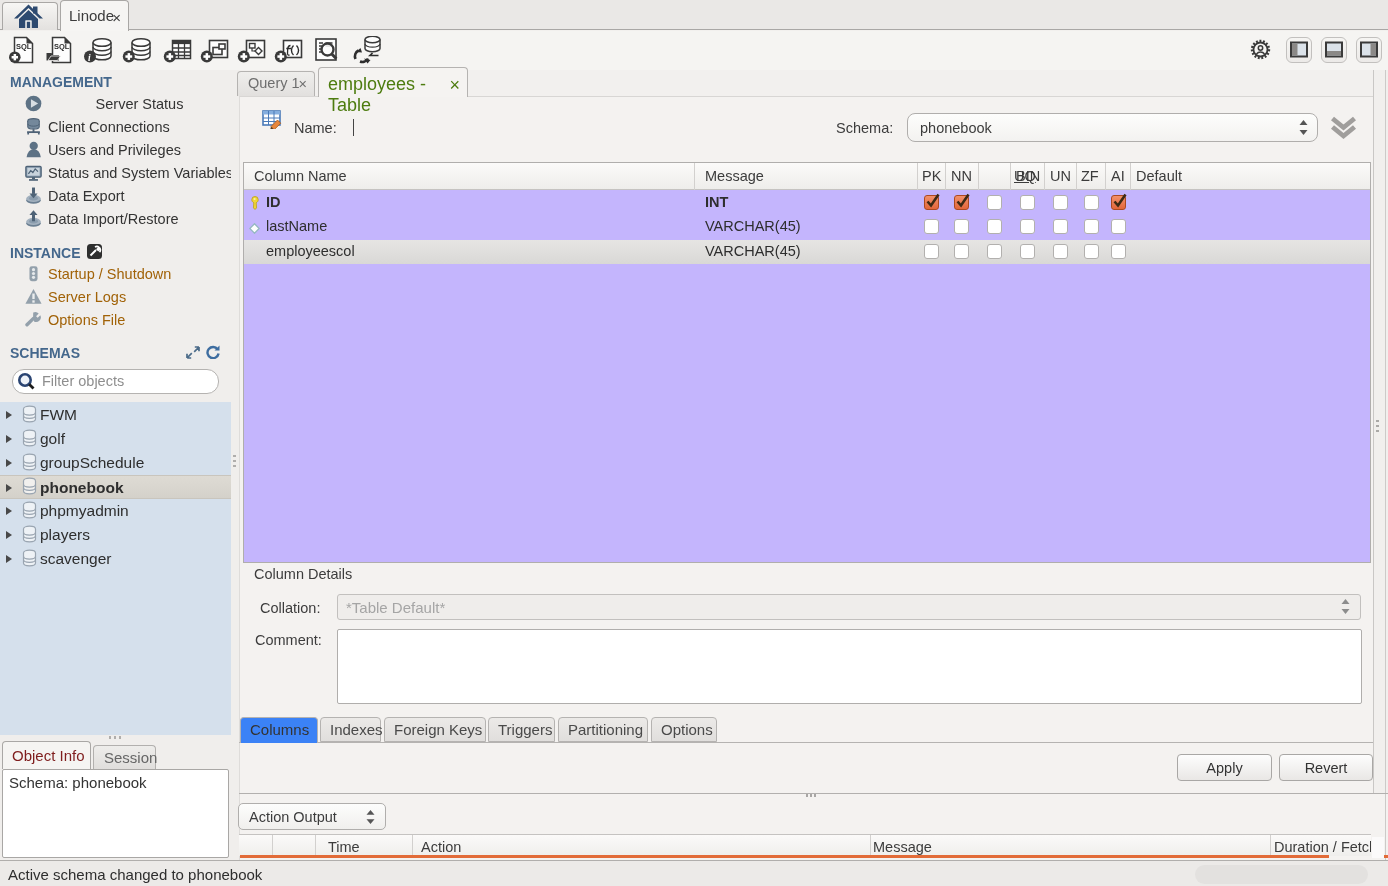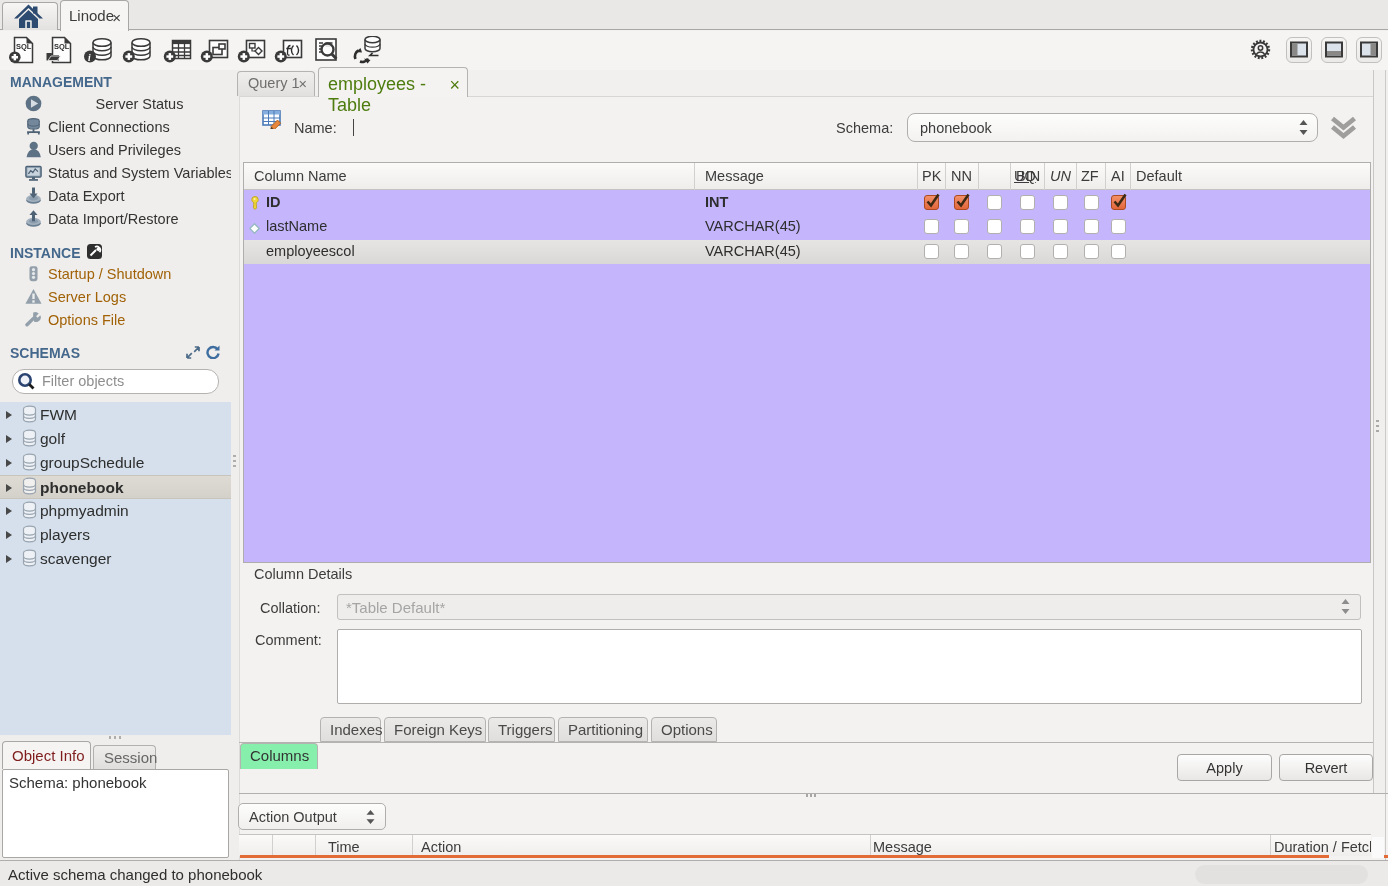--- a/index.html
+++ b/index.html
@@ -64,21 +64,21 @@
 .grow .dt { position:absolute; left:461px; top:3px; font-size:14.5px; color:#2e2e2e; }
 .cb { position:absolute; top:4px; width:15px; height:15px; background:#fff; border:1px solid #b2b0ae; border-radius:3px; }
 .cb.on { background:linear-gradient(#f2906a,#e2663a); border-color:#ac4a20; overflow:visible; }
 .cb.on svg { position:absolute; left:0px; top:-4px; }
 #colldd { left:337px; top:594px; width:1024px; height:26px; background:#efedeb; border:1px solid #c2c0be; border-radius:3px; }
 #colldd span { position:absolute; left:8px; top:4px; color:#a5a5a5; font-size:15px; }
 #commentta { left:337px; top:629px; width:1025px; height:75px; background:#fff; border:1px solid #b0aeac; border-radius:2px; }
 
 .btab { position:absolute; top:717px; height:25px; border:1px solid #b5b3b1; border-radius:4px 4px 0 0; background:linear-gradient(#eceae8,#e0deDC); }
 .btab span { position:absolute; left:9px; top:3px; font-size:15px; color:#4a4a4a; }
-.btab.active { background:#86efac; border-bottom:none; height:26px; z-index:2;margin-top:26px; }
+.btab.active { background:#3b82f6; border-bottom:none; height:26px; z-index:2; }
 .btab.active span { color:#333; }
 #btabline { left:239px; top:742px; width:1134px; height:1px; background:#b5b3b1; }
 
 .pbtn { position:absolute; top:754px; height:27px; background:linear-gradient(#fdfdfd,#e9e7e5); border:1px solid #a9a7a5; border-radius:4px; text-align:center; font-size:14.5px; color:#333; line-height:26px; }
 
 #aodd { left:238px; top:803px; width:148px; height:27px; background:linear-gradient(#fdfdfc,#f0efed); border:1px solid #b0aeac; border-radius:5px; }
 #aodd span { position:absolute; left:10px; top:5px; font-size:14.5px; color:#3c3c3c; }
 #aohead { left:239px; top:834px; width:1132px; height:22px; overflow:hidden; background:linear-gradient(#fbfaf9,#efeeec); border-top:1px solid #c5c3c1; }
 .aocol { position:absolute; top:0; height:22px; border-left:1px solid #d2d0ce; }
 .aotxt { position:absolute; top:4px; font-size:14.5px; color:#3c3c3c; white-space:nowrap; }
@@ -185,21 +185,21 @@
       <div class="gcol" style="left:767px;width:34px;"></div>
       <div class="gcol" style="left:801px;width:32px;"></div>
       <div class="gcol" style="left:833px;width:29px;"></div>
       <div class="gcol" style="left:862px;width:25px;"></div>
       <span class="ghtxt" style="left:10px;">Column Name</span>
       <span class="ghtxt" style="left:461px;">Message</span>
       <span class="ghtxt" style="left:678px;">PK</span>
       <span class="ghtxt" style="left:707px;">NN</span>
       <span class="ghtxt" style="left:770px;text-decoration:underline;">UQ</span>
       <span class="ghtxt" style="left:772px;">BIN</span>
-      <span class="ghtxt" style="left:806px;font-style:italic;">UN</span>
+      <span class="ghtxt" style="left:806px;">UN</span>
       <span class="ghtxt" style="left:837px;">ZF</span>
       <span class="ghtxt" style="left:867px;">AI</span>
       <span class="ghtxt" style="left:892px;">Default</span>
     </div>
     <div class="grow" style="top:28px;font-weight:bold;">
       <span class="cn">ID</span>
         <span class="dt">INT</span>
       <div class="cb on" style="left:680px;">
           <svg width="16" height="18" viewBox="0 0 16 18">
             <path d="M2.5 9.5 L6 13.5 L13.5 2.5" fill="none" stroke="#3d2a14" stroke-width="2.6"></path>

